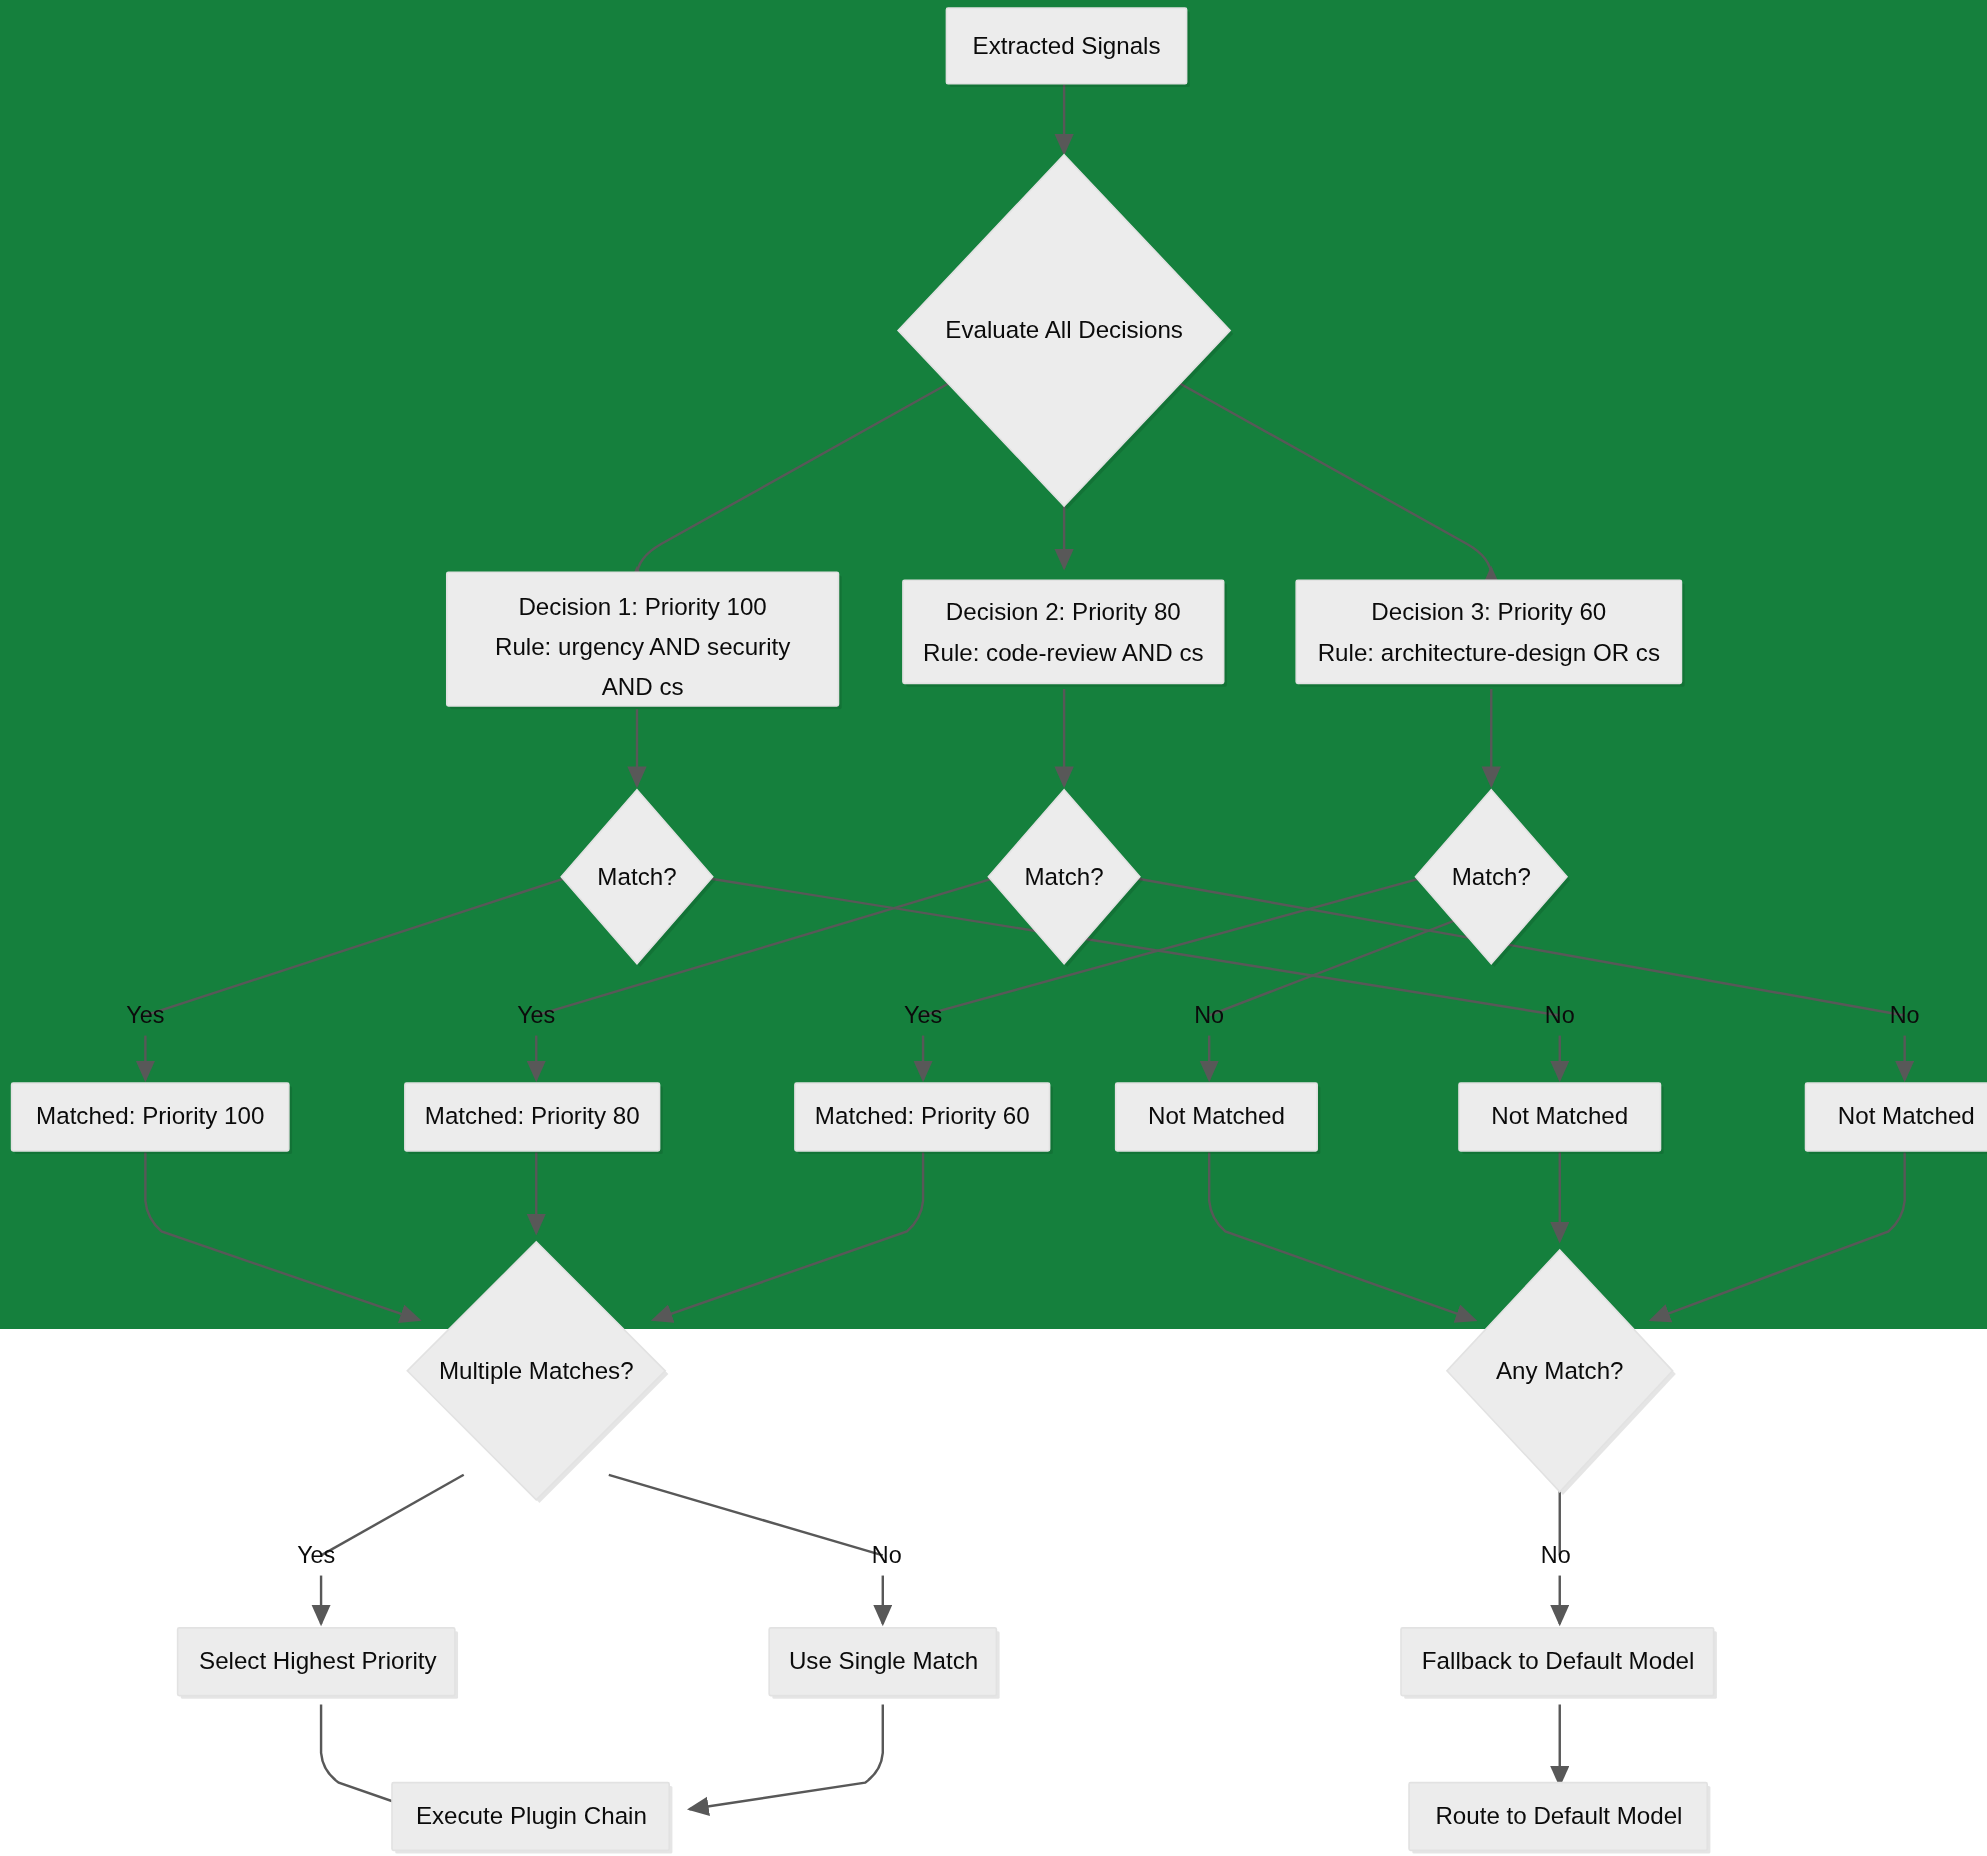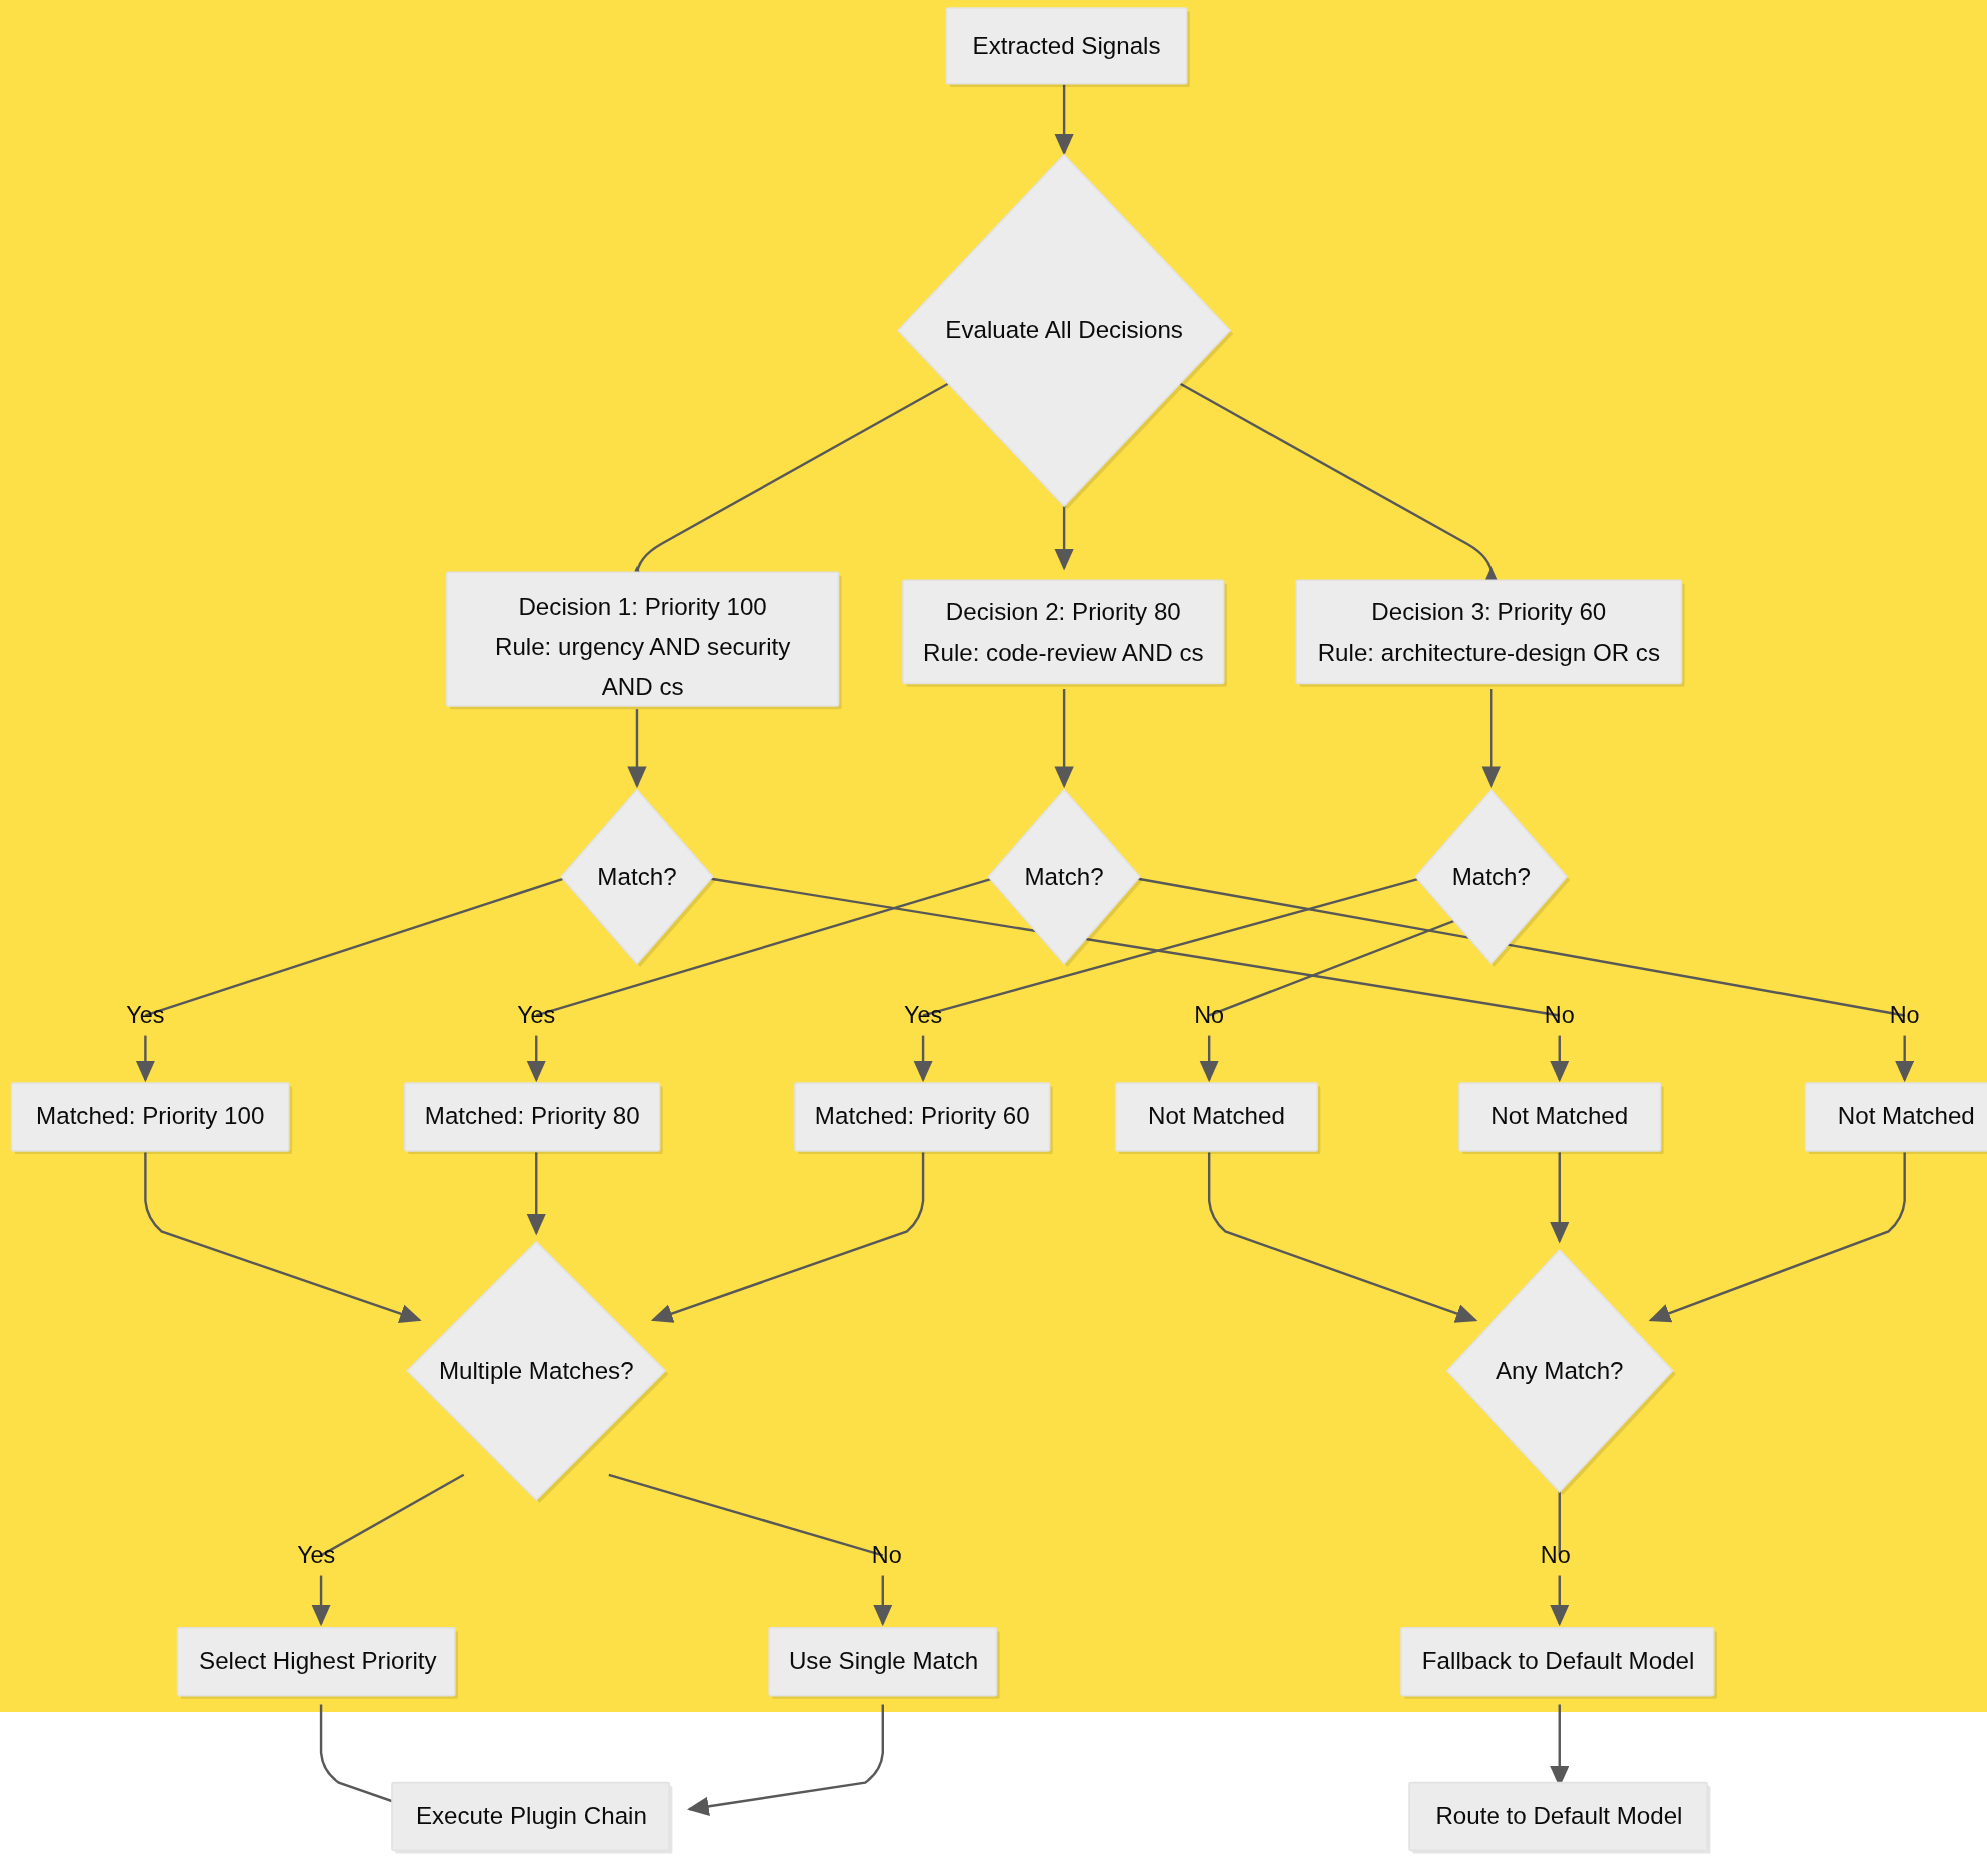--- a/index.html
+++ b/index.html
@@ -9,22 +9,22 @@
   }
   body {
     font-family: "Liberation Sans", sans-serif;
     width: 1988px;
     height: 1856px;
     overflow: hidden;
   }
   #flowchart-root {
     position: relative;
     width: 1988px;
-    height: 1712px;
-    background: #fde047;
+    height: 1329px;
+    background: #15803d;
   }
   svg.flow-svg {
     position: absolute;
     left: 0;
     top: 0;
     width: 1988px;
     height: 1856px;
     display: block;
   }
   .node-rect {

